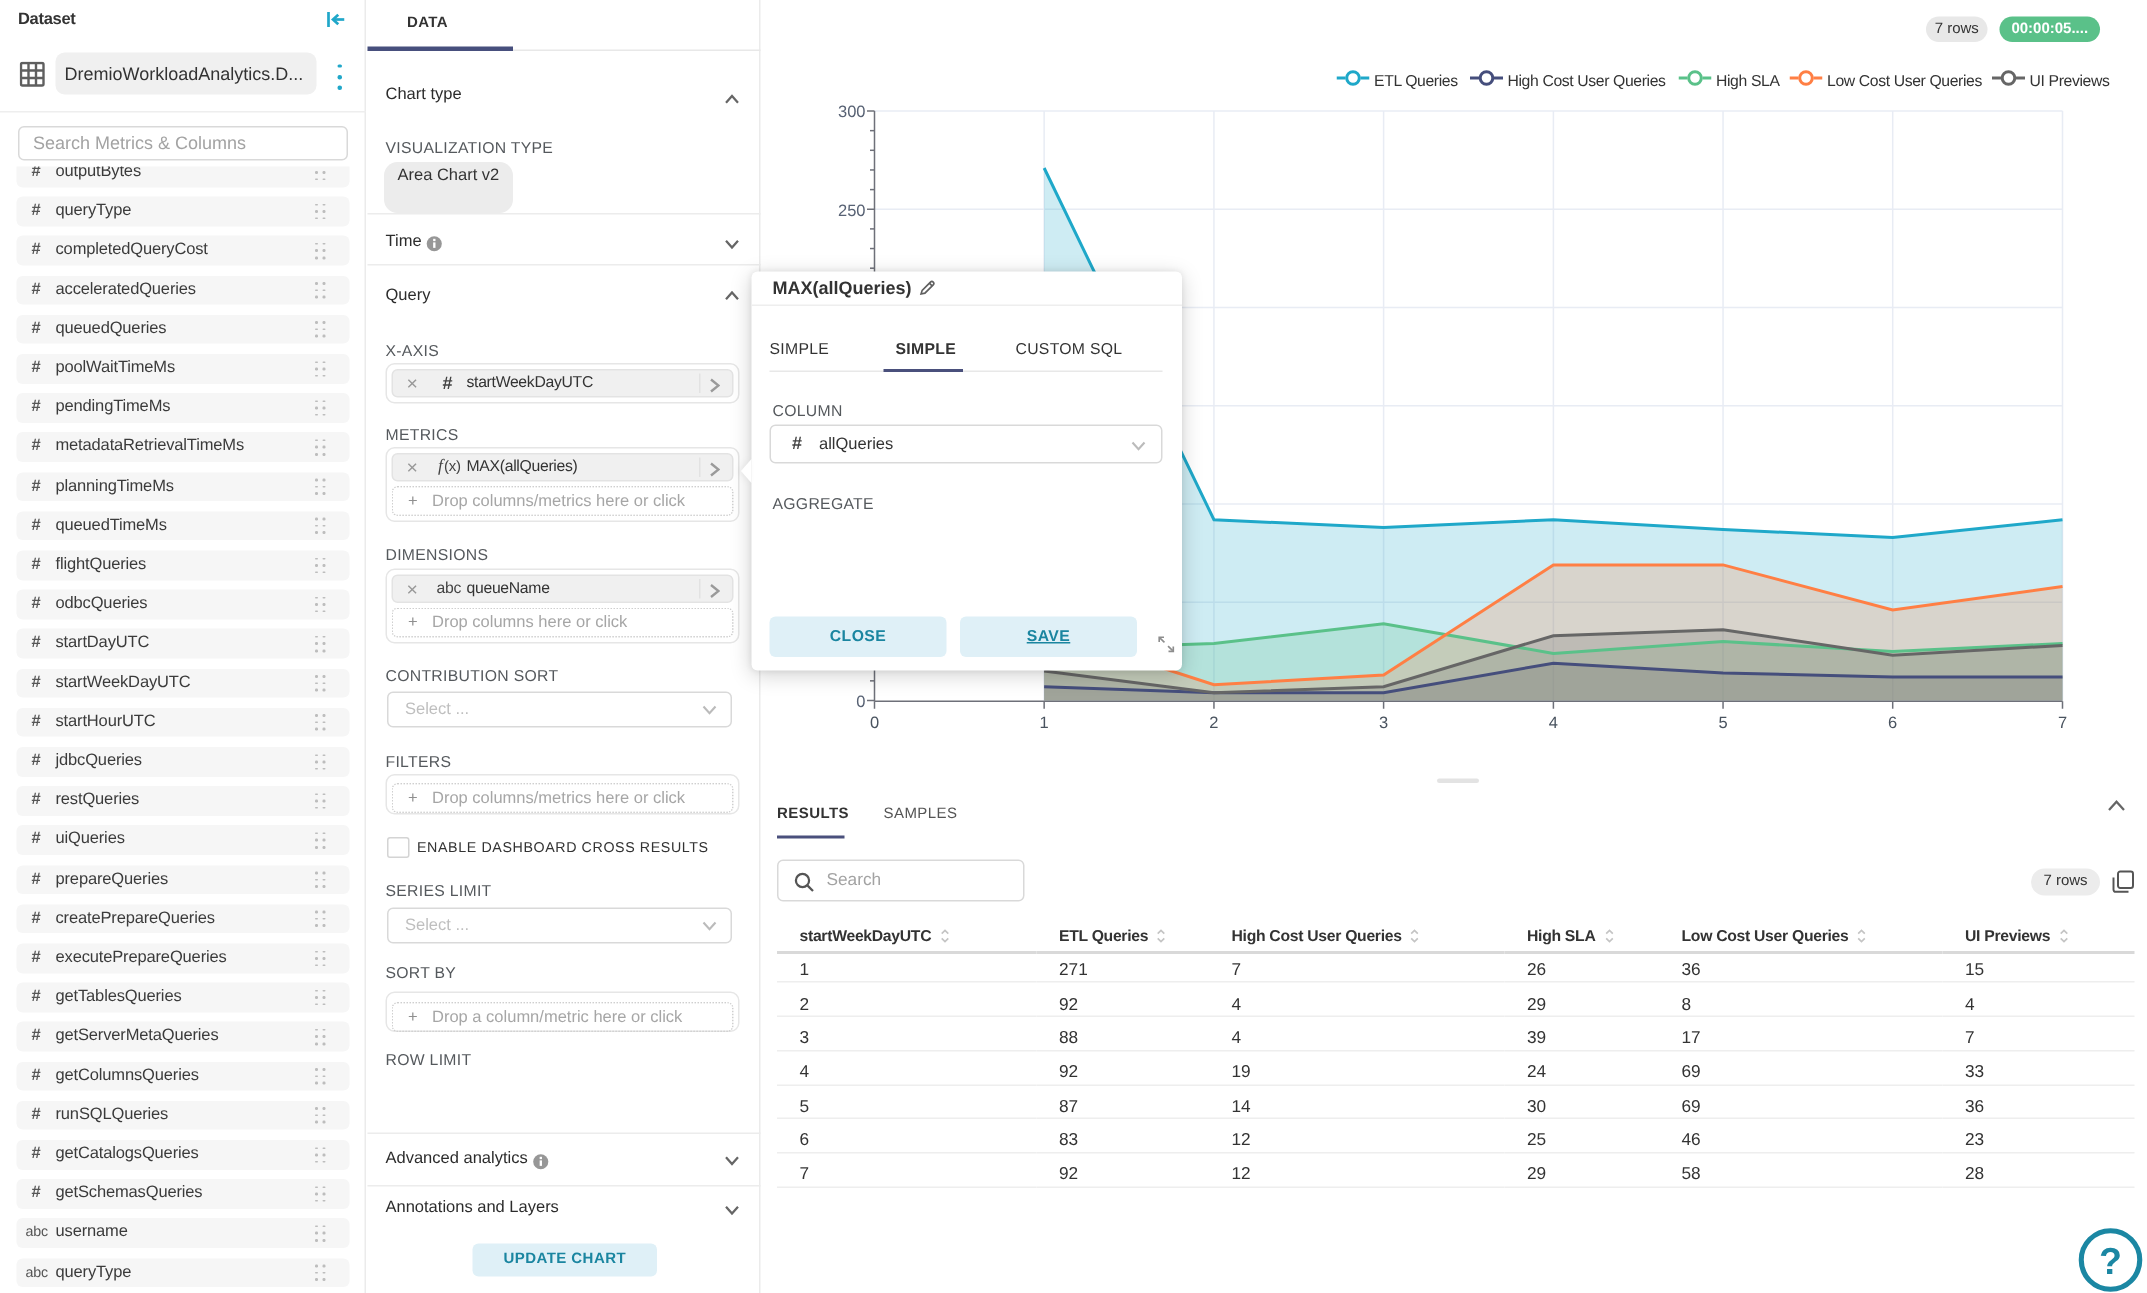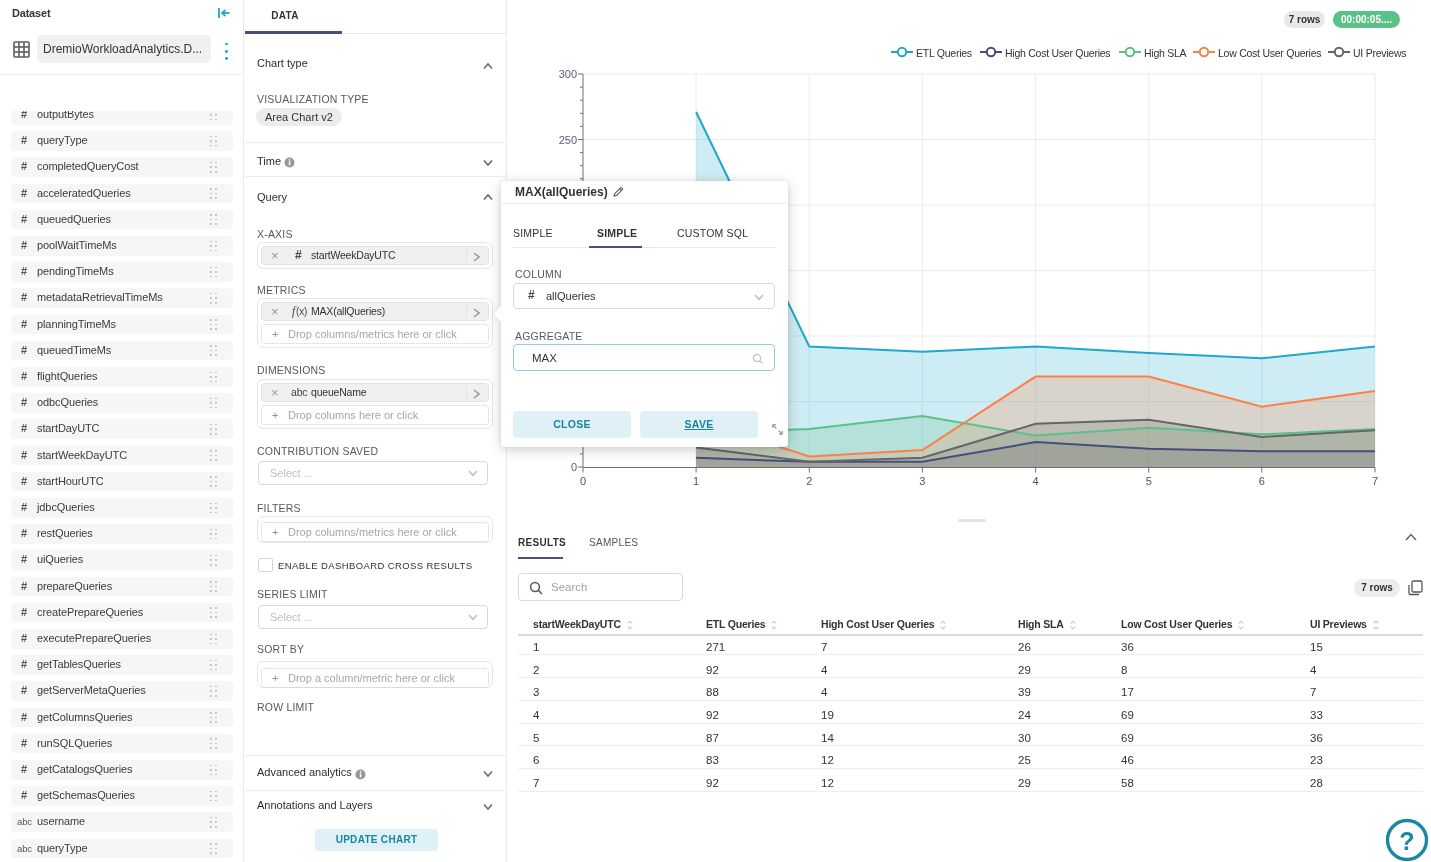--- a/index.html
+++ b/index.html
@@ -19,28 +19,28 @@
 .dots { position:absolute; right:16px; top:4.5px; width:7px; height:11px; }
 .dots i { position:absolute; width:1.6px; height:1.6px; border-radius:50%; background:#bdbdbd; }
 
 #controls { position:absolute; left:245px; top:0; width:262px; height:862px; background:#fff; border-right:1px solid #ebebeb; }
 .ctab { position:absolute; top:0; height:32px; line-height:32px; font-size:10px; letter-spacing:.3px; color:#333; font-weight:bold; text-align:center; }
 #ctabbar { position:absolute; left:0; top:33px; width:262px; height:1px; background:#e8e8e8; }
 #ctabink { position:absolute; left:0; top:31px; width:97px; height:2.5px; background:#474f7d; }
 .sechead { position:absolute; left:12px; font-size:11px; color:#2c2c2c; font-weight:500; }
 .chev { position:absolute; width:10px; height:10px; }
 .divh { position:absolute; left:0; width:262px; height:1px; background:#ececec; }
-.viz-pill { position:absolute; left:11px; top:107.5px; height:18px; background:#ececec; border-radius:9px; font-size:11px; color:#333; line-height:18px; padding:0 9px; }
+.viz-pill { position:absolute; left:11px; top:107.5px; height:34px; background:#ececec; border-radius:9px; font-size:11px; color:#333; line-height:18px; padding:0 9px; }
 .dnd-out { position:absolute; left:12px; width:236px; border:1px solid #e6e6e6; border-radius:6px; padding:3px; background:#fff; }
 .dnd-pill { position:relative; height:19px; background:#f0f0f0; border:1px solid #e3e3e3; border-radius:4px; font-size:10.5px; letter-spacing:-0.2px; color:#333; line-height:17px; }
 .dnd-drop { position:relative; height:20px; border:1px dotted #cfcfcf; border-radius:4px; font-size:11px; color:#a6a6a6; line-height:18px; margin-top:3px; }
 .selbox { position:absolute; left:13px; width:230px; height:24px; border:1px solid #d9d9d9; border-radius:4px; font-size:11px; line-height:22px; padding-left:11px; color:#bfbfbf; }
 
 #main { position:absolute; left:507px; top:0; width:924px; height:862px; }
-.pill { position:absolute; height:17px; border-radius:9px; font-size:10px; line-height:17px; text-align:center;font-weight:bold; }
+.pill { position:absolute; height:17px; border-radius:9px; font-size:10px; line-height:17px; text-align:center; }
 .legend { position:absolute; top:45px; height:14px; font-size:10.5px; color:#333; white-space:nowrap; letter-spacing:-0.25px; }
 
 #popover { position:absolute; left:501px; top:181px; width:287px; height:266px; background:#fff; border-radius:4px; box-shadow:0 3px 14px rgba(0,0,0,.18), 0 0 4px rgba(0,0,0,.08); }
 #popnotch { position:absolute; left:-7px; top:125px; width:0; height:0; border-top:8px solid transparent; border-bottom:8px solid transparent; border-right:7px solid #fff; filter:drop-shadow(-2px 0 2px rgba(0,0,0,.06)); }
 .pbtn { position:absolute; top:230px; width:118px; height:27px; background:#dff0f7; border-radius:4px; color:#1a85a0; font-weight:bold; font-size:10.5px; text-align:center; line-height:27px; letter-spacing:.3px; }
 
 .rtab { position:absolute; top:537px; font-size:10px; font-weight:bold; letter-spacing:.3px; color:#333; }
 #rsearch { position:absolute; left:518px; top:573px; width:165px; height:28px; border:1px solid #d9d9d9; border-radius:4px; }
 table.res { position:absolute; left:11px; top:613px; border-collapse:collapse; font-size:11.5px; color:#333; }
 table.res th { font-weight:bold; text-align:left; border-bottom:2px solid #d9d9d9; padding:5px 0 3.5px 15px; font-size:10.5px; letter-spacing:-0.2px; white-space:nowrap; }
@@ -67,20 +67,21 @@
         <line x1="1" y1="11" x2="16" y2="11"></line>
       </g>
     </svg>
   <div id="ds-row">DremioWorkloadAnalytics.D...</div>
   <div class="abs" style="left:225px;top:42.5px;width:4px;height:18px">
     <i style="position:absolute;left:0;top:0;width:2.8px;height:2.8px;border-radius:50%;background:#20a7c9"></i>
     <i style="position:absolute;left:0;top:7.4px;width:2.8px;height:2.8px;border-radius:50%;background:#20a7c9"></i>
     <i style="position:absolute;left:0;top:14.8px;width:2.8px;height:2.8px;border-radius:50%;background:#20a7c9"></i>
   </div>
   <div class="divh" style="top:74px;width:244px;background:#eee"></div>
+  <div id="search-box">Search Metrics &amp; Columns</div>
   <div id="collist">
       <div class="colrow" style="top:-6.0px">
         <span class="ric">#</span>
         <span class="nm">outputBytes</span>
         <span class="dots">
           <i style="left:0;top:0"></i>
           <i style="left:5px;top:0"></i>
           <i style="left:0;top:4.6px"></i>
           <i style="left:5px;top:4.6px"></i>
           <i style="left:0;top:9.2px"></i>
@@ -490,21 +491,21 @@
       <i style="position:absolute;right:21px;top:2px;bottom:2px;width:1px;background:#e2e2e2"></i>
         <svg style="position:absolute;right:8px;top:5px" width="7" height="10" viewBox="0 0 7 10">
           <path d="M1 1 L6 5 L1 9" stroke="#9a9a9a" stroke-width="1.6" fill="none"></path>
         </svg>
     </div>
     <div class="dnd-drop">
         <span style="position:absolute;left:10px;color:#8f8f8f;">+</span>
         <span style="position:absolute;left:26px;">Drop columns here or click</span>
       </div>
   </div>
-  <div class="lbl abs" style="left:12px;top:445px;">CONTRIBUTION SAVED</div>
+  <div class="lbl abs" style="left:12px;top:445px;">CONTRIBUTION SORT</div>
   <div class="selbox" style="top:461px;">Select ...
     <svg style="position:absolute;right:9px;top:8px" width="10" height="7" viewBox="0 0 10 7">
         <path d="M1 1 L5 5.5 L9 1" stroke="#bbb" stroke-width="1.4" fill="none"></path>
       </svg>
   </div>
   <div class="lbl abs" style="left:12px;top:502px;">FILTERS</div>
   <div class="abs" style="left:12px;top:515.5px;width:236px;height:27px;border:1px solid #e6e6e6;border-radius:6px;">
       <div class="dnd-drop" style="position:absolute;left:3px;top:2.5px;width:228px;">
         <span style="position:absolute;left:10px;color:#8f8f8f;">+</span>
         <span style="position:absolute;left:26px;">Drop columns/metrics here or click</span>
@@ -766,27 +767,20 @@
   <div class="abs" style="left:88px;top:65px;width:53px;height:2px;background:#4a507c;"></div>
   <div class="lbl abs" style="left:14px;top:87px;">COLUMN</div>
   <div class="abs" style="left:12px;top:102px;width:262px;height:26px;border:1px solid #d9d9d9;border-radius:4px;">
     <span style="position:absolute;left:14px;top:4px;font-weight:bold;color:#444;font-size:12px;">#</span>
     <span style="position:absolute;left:32px;top:6px;font-size:11px;color:#333;">allQueries</span>
     <svg style="position:absolute;right:10px;top:10px" width="10" height="7" viewBox="0 0 10 7">
         <path d="M1 1 L5 5.5 L9 1" stroke="#bbb" stroke-width="1.4" fill="none"></path>
       </svg>
   </div>
   <div class="lbl abs" style="left:14px;top:149px;">AGGREGATE</div>
-  <div class="abs" style="left:12px;top:163px;width:262px;height:27px;border:1px solid #8fcede;border-radius:4px;">
-    <span style="position:absolute;left:18px;top:6.5px;font-size:11.5px;color:#333;">MAX</span>
-    <svg style="position:absolute;right:10px;top:8px" width="12" height="12" viewBox="0 0 12 12">
-        <circle cx="5" cy="5" r="3.6" stroke="#c0c0c0" stroke-width="1.2" fill="none"></circle>
-        <line x1="7.8" y1="7.8" x2="10.6" y2="10.6" stroke="#c0c0c0" stroke-width="1.2"></line>
-      </svg>
-  </div>
   <div class="pbtn" style="left:12px;">CLOSE</div>
   <div class="pbtn" style="left:139px;text-decoration:underline;">SAVE</div>
   <svg class="abs" style="left:270px;top:242px" width="13" height="13" viewBox="0 0 13 13">
       <g stroke="#8d8d8d" stroke-width="1.1" fill="none">
         <line x1="2.2" y1="2.2" x2="5.3" y2="5.3"></line>
         <path d="M1.8 5 L1.8 1.8 L5 1.8"></path>
         <line x1="7.7" y1="7.7" x2="10.8" y2="10.8"></line>
         <path d="M11.2 8 L11.2 11.2 L8 11.2"></path>
       </g>
     </svg>

